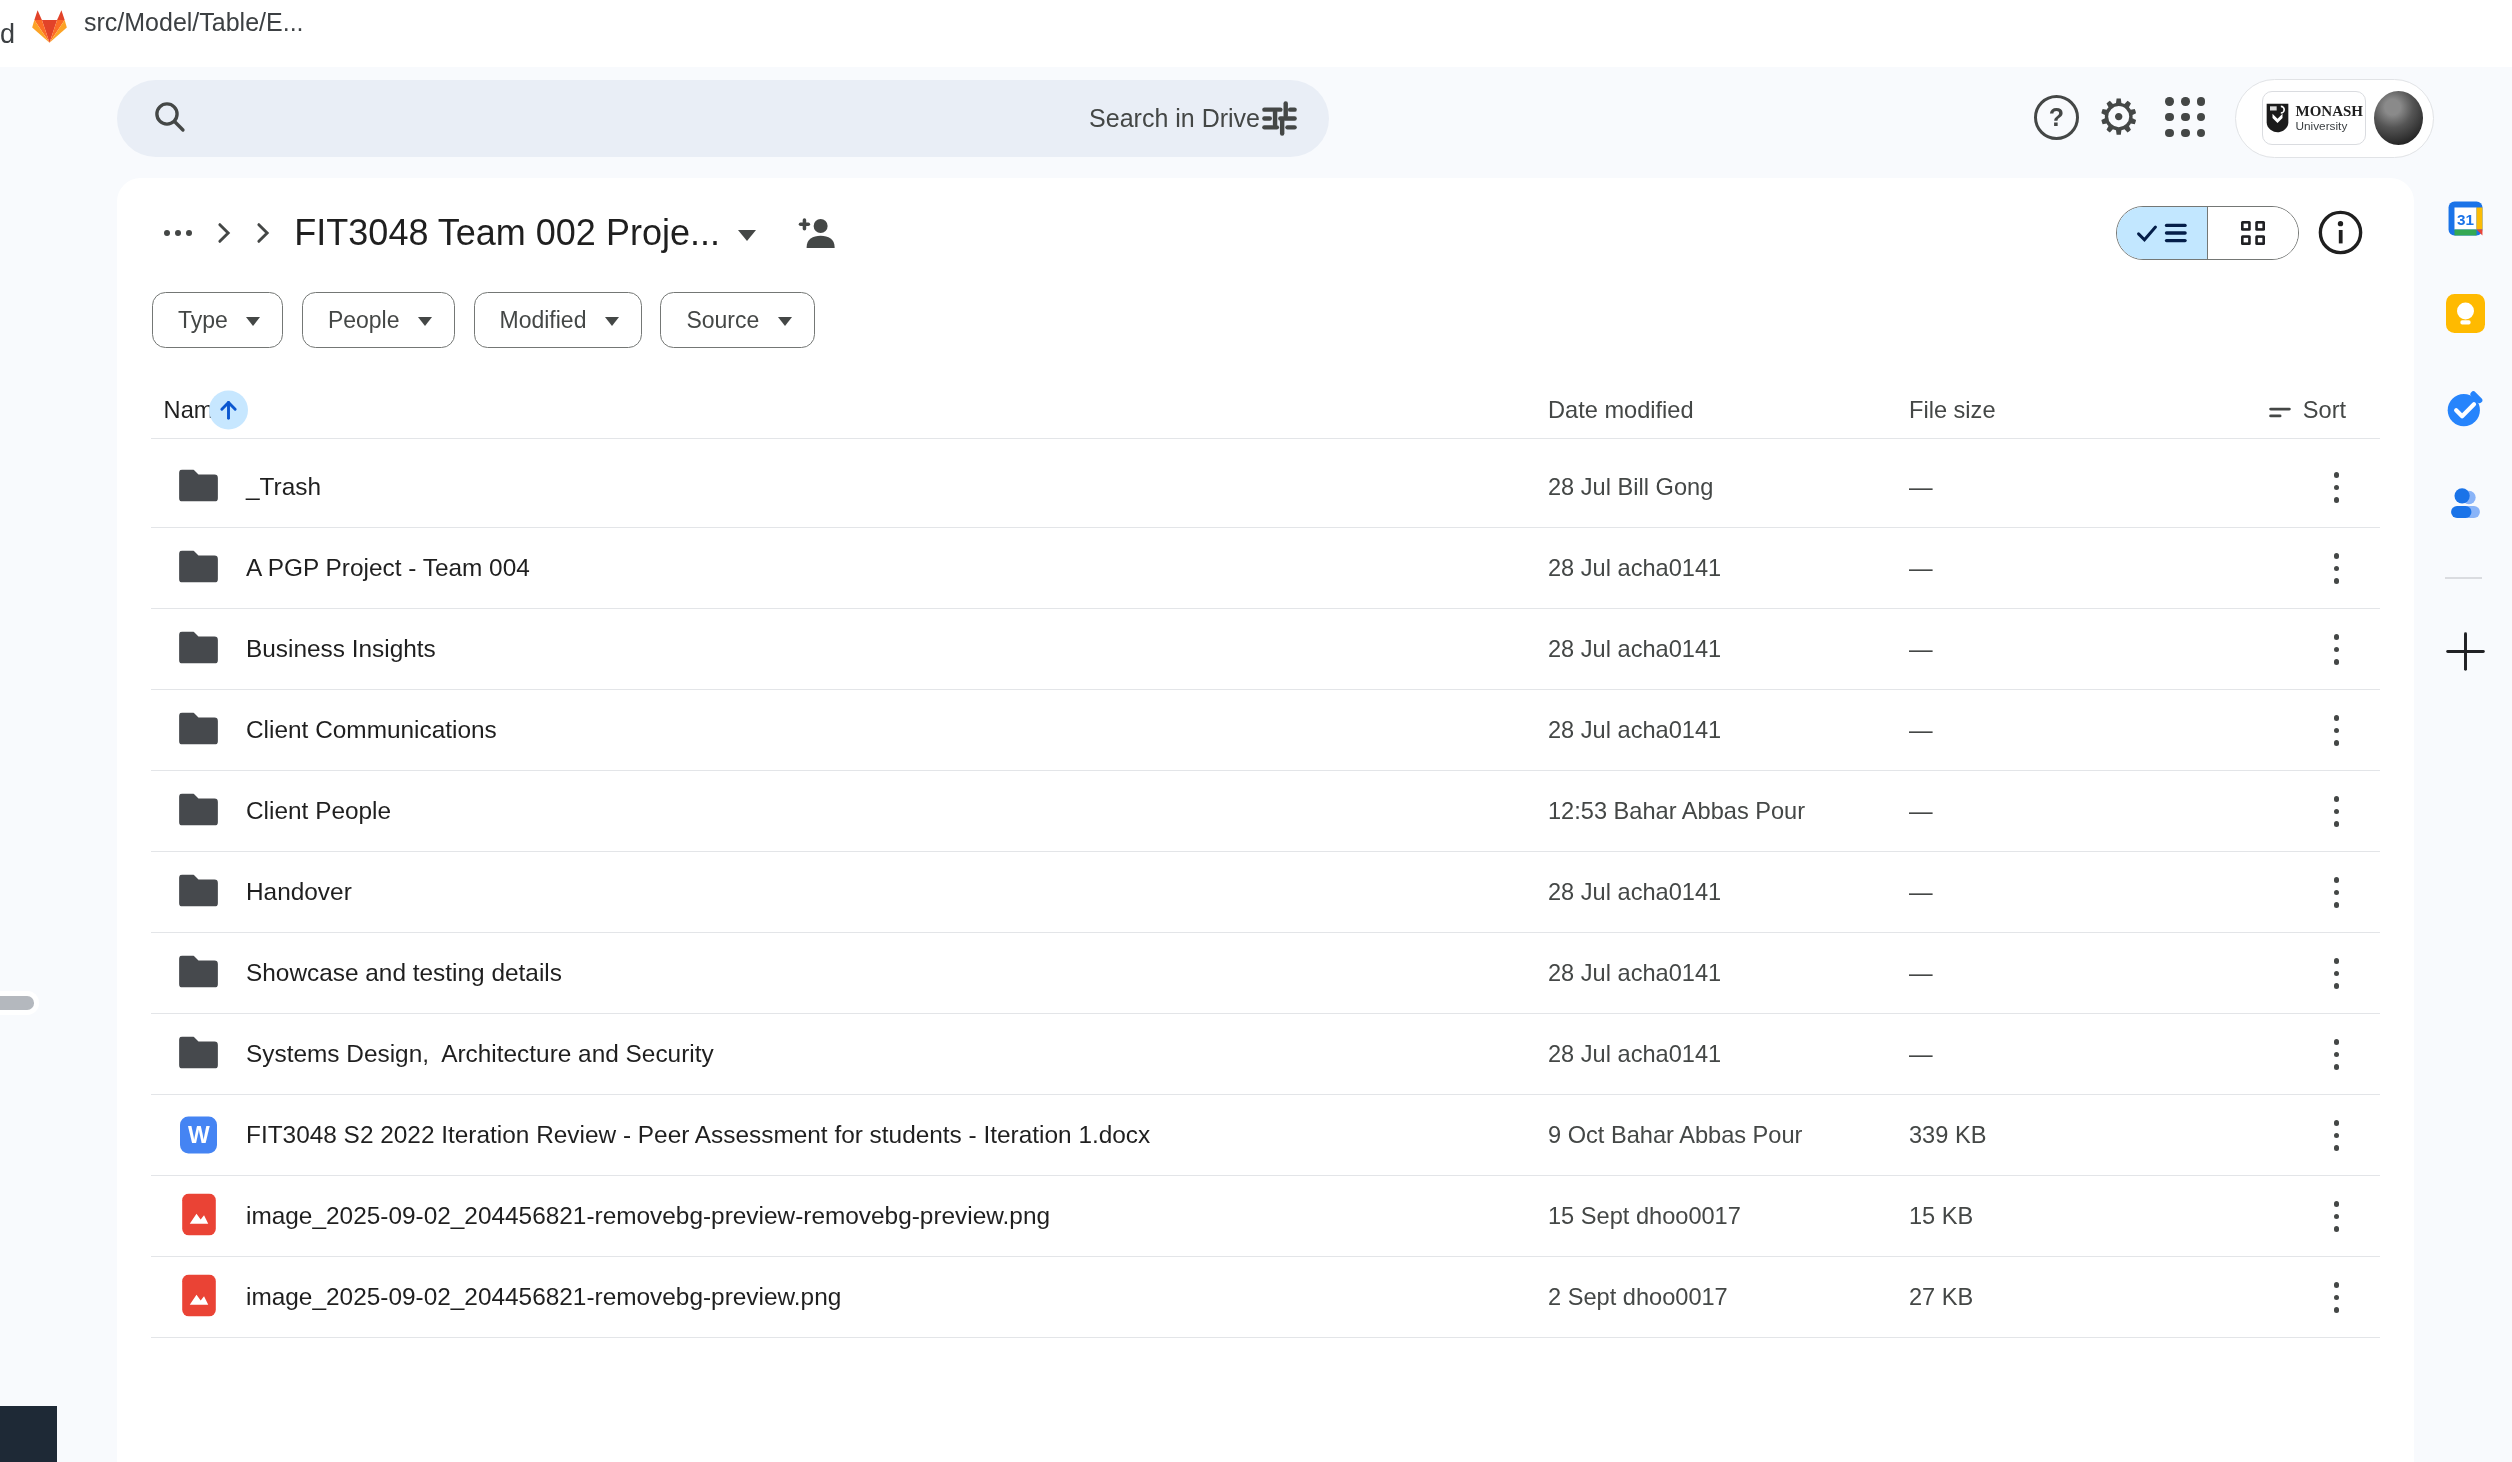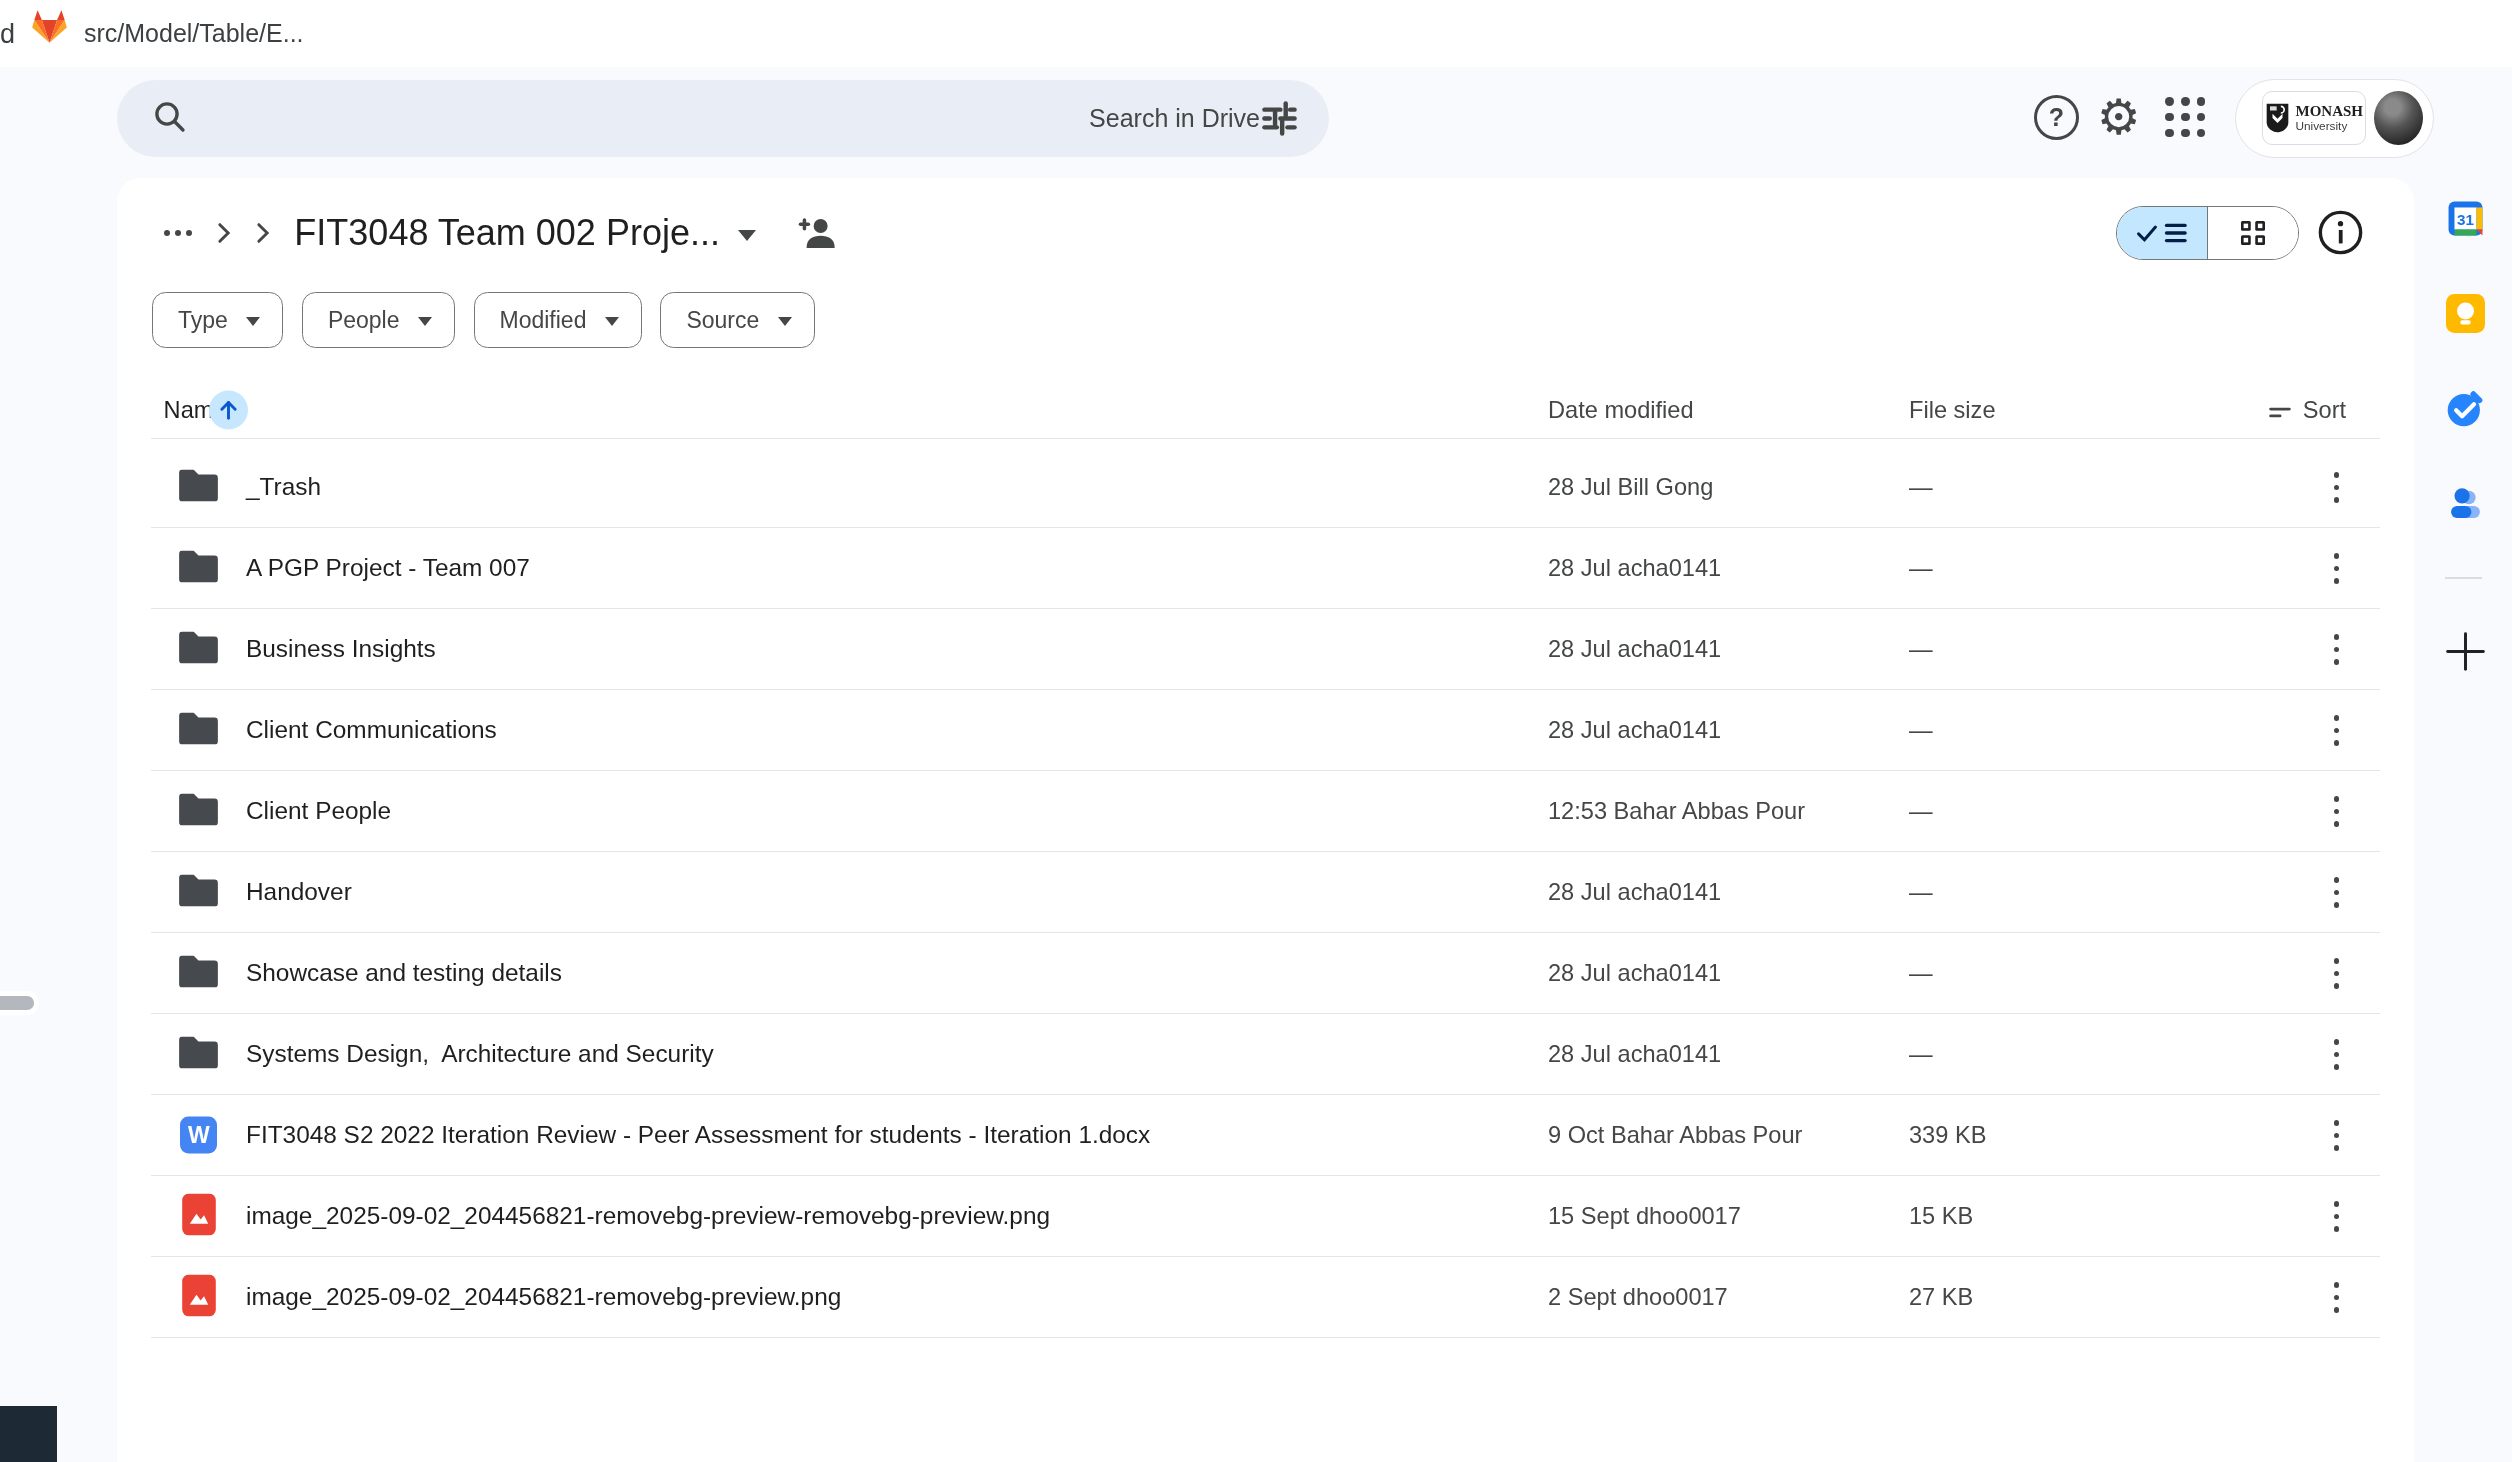--- a/index.html
+++ b/index.html
@@ -2,21 +2,21 @@
 <html style="font-size:13.5px"><head>
 <meta charset="utf-8">
 <style>
   * { margin:0; padding:0; box-sizing:border-box; }
   html,body { width:2512px; height:1462px; overflow:hidden; background:#fff;
     font-family:"Liberation Sans","DejaVu Sans",sans-serif; }
 
   
   .tabstrip { position:absolute; top:0; left:0; width:100%; height:67px; background:#fff; }
   .clipped-tab { position:absolute; left:0px; top:18.5px; font-size:27px; color:#3c4043; }
-  .tab { position:absolute; left:30px; top:8.4px; display:flex; align-items:flex-end; gap:15px; }
+  .tab { position:absolute; left:30px; top:8.4px; display:flex; align-items:flex-start; gap:15px; }
   .tab-title { font-size:25px; color:#3c4043; }
 
   
   .app { position:absolute; top:67px; left:0; right:0; bottom:0; background:#F8FAFD; }
 
   
   .searchbar { position:absolute; left:117px; top:12.6px; width:1212px; height:77px;
     background:#E9EEF6; border-radius:39px; display:flex; align-items:center; padding:0 30px 0 34px; }
   .searchbar input { flex:1; border:none; outline:none; background:transparent;
     font-size:25px; color:#1f1f1f; margin-left:27px; font-family:inherit;text-align:right; }
@@ -318,21 +318,21 @@
             <i></i>
           </button>
       </div>
         <div class="row type-folder">
         <span class="file-icon icon-folder">
           <svg width="39" height="32" viewBox="0 0 46 38" fill="#46494d">
             <path d="M4 0 h13 l6 6 h19 a4 4 0 0 1 4 4 v24 a4 4 0 0 1 -4 4 H4 a4 4 0 0 1 -4 -4 V4 a4 4 0 0 1 4 -4 z"></path>
           </svg>
         </span>
 
-        <span class="col row-name">A PGP Project - Team 007</span>
+        <span class="col row-name">A PGP Project - Team 004</span>
         <span class="col row-mod">28 Jul acha0141</span>
         <span class="col row-size">—</span>
         <button class="row-menu iconbtn">
             <i></i>
             <i></i>
             <i></i>
           </button>
       </div>
         <div class="row type-folder">
         <span class="file-icon icon-folder">

